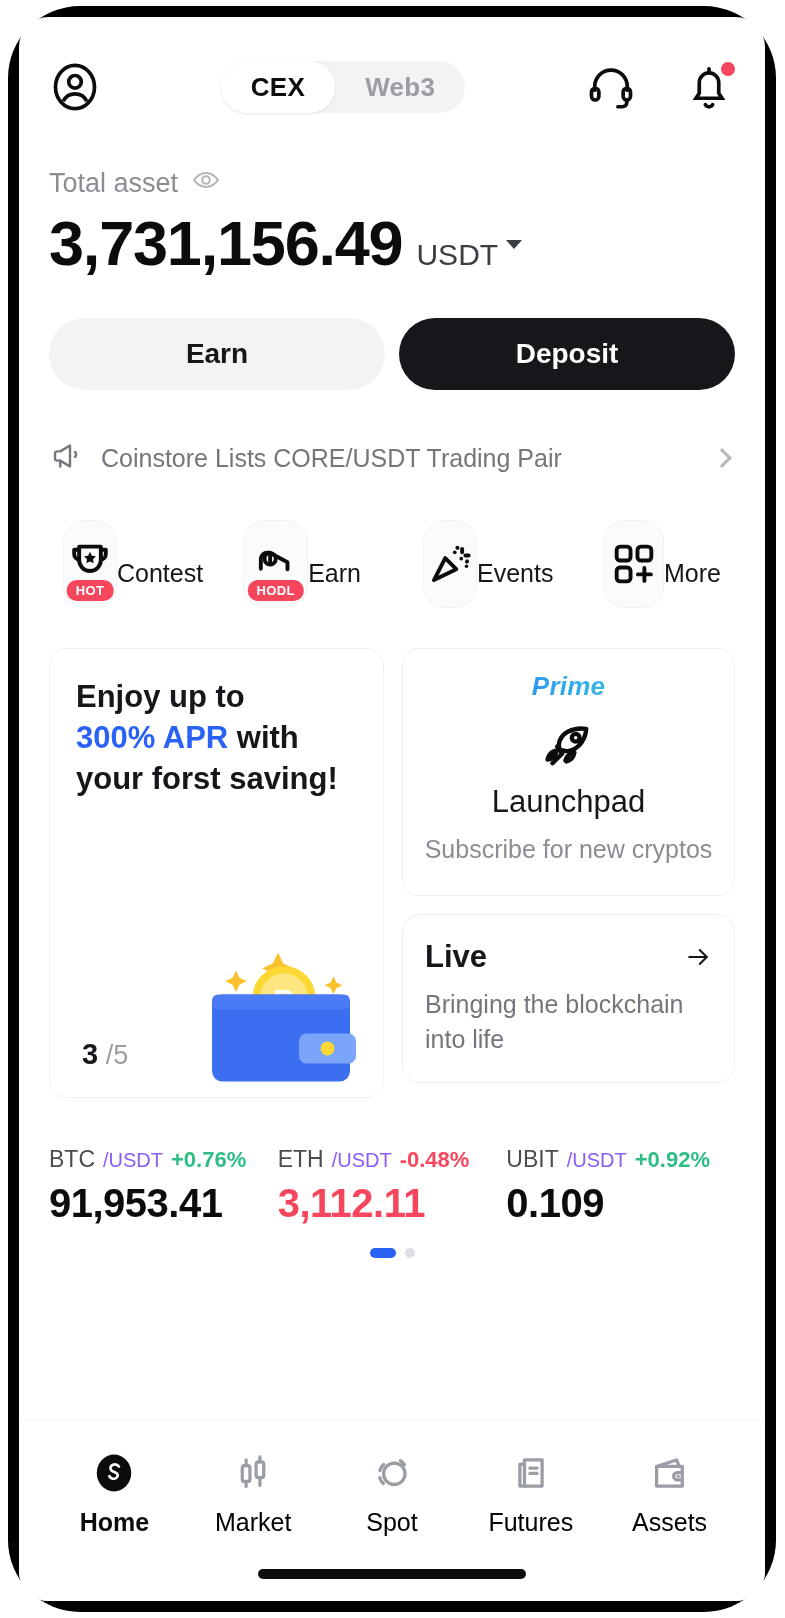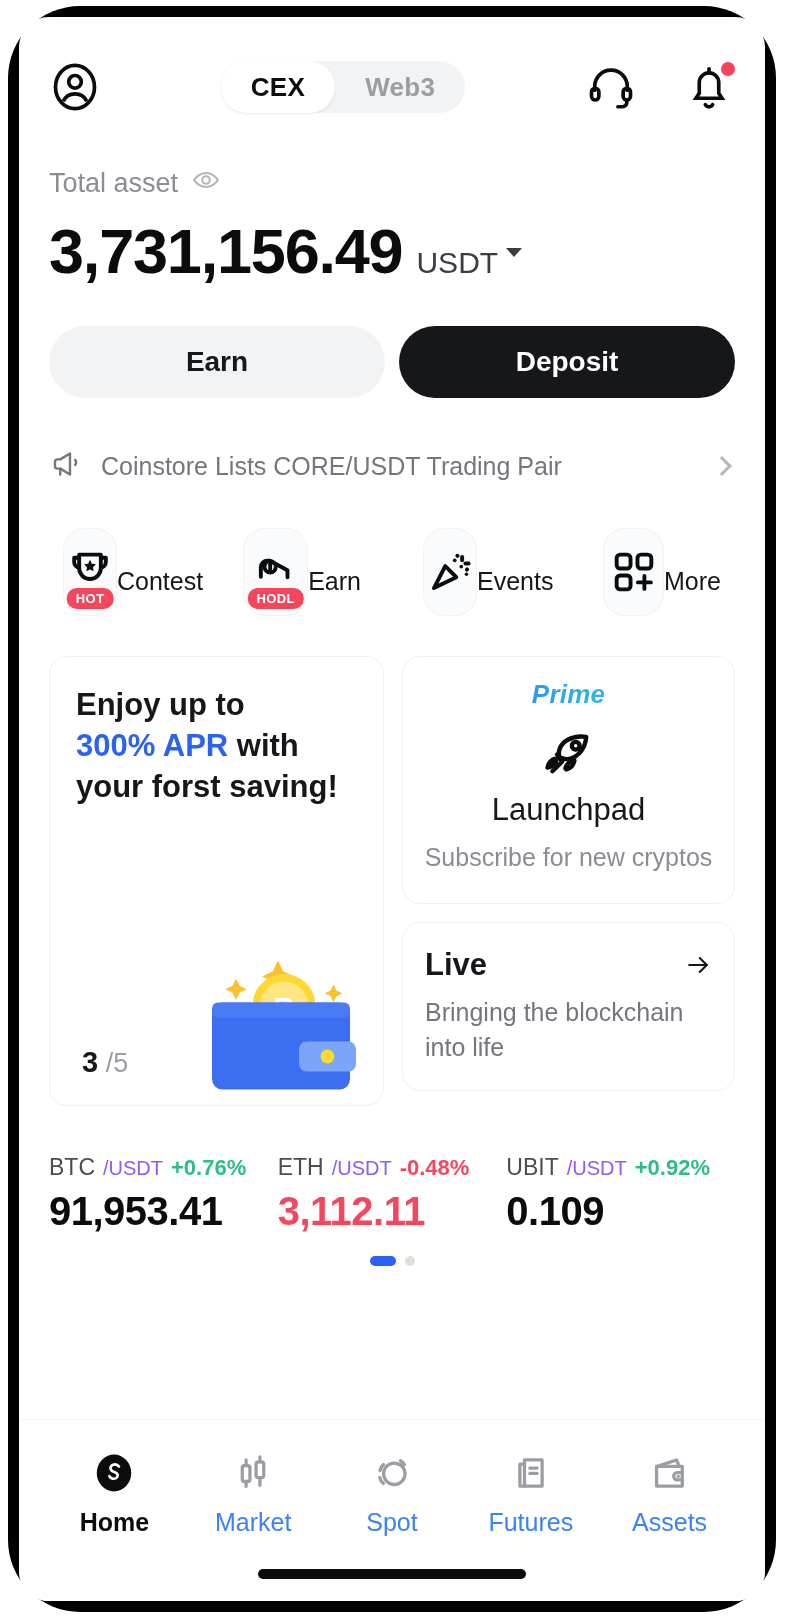--- a/index.html
+++ b/index.html
@@ -52,21 +52,21 @@
     width:14px; height:14px; border-radius:50%;
     background:#f5455c;
   }
 
   
   .bal-label{
     display:flex; align-items:center; gap:13px;
     color:#8a8d93; font-size:27px; margin-top:30px;
   }
   .bal-row{
-    display:flex; align-items:baseline; gap:14px; margin-top:16px;
+    display:flex; align-items:baseline; gap:14px; margin-top:8px;
   }
   .bal-amount{
     font-size:63px; font-weight:bold; color:#0b0c0d;
     letter-spacing:-1.2px; line-height:1.05;
   }
   .bal-cur{
     display:flex; gap:8px;
     font-size:30px; color:#3a3d42; font-weight:500;
   }
   .caret{
@@ -178,21 +178,21 @@
   .nav{
     position:absolute; left:0; right:0; bottom:0; height:182px;
     background:#fff; display:flex; align-items:flex-start;
     padding:30px 26px 0; border-top:1px solid #f3f4f6;
   }
   .nav-item{
     flex:1; display:flex; flex-direction:column;
     align-items:center; gap:12px;
   }
   .nav-item svg{ width:46px; height:46px; }
-  .nav-label{ font-size:25px; color:#3b82f6; }
+  .nav-label{ font-size:25px; color:#000000; }
   .nav-item.active .nav-label{ color:#0b0c0d; font-weight:bold; }
   .home-bar{
     position:absolute; bottom:22px; left:50%; transform:translateX(-50%);
     width:268px; height:10px; border-radius:5px; background:#0b0c0d;
   }
 </style>
 </head>
 <body>
 
 <div class="phone-frame">

